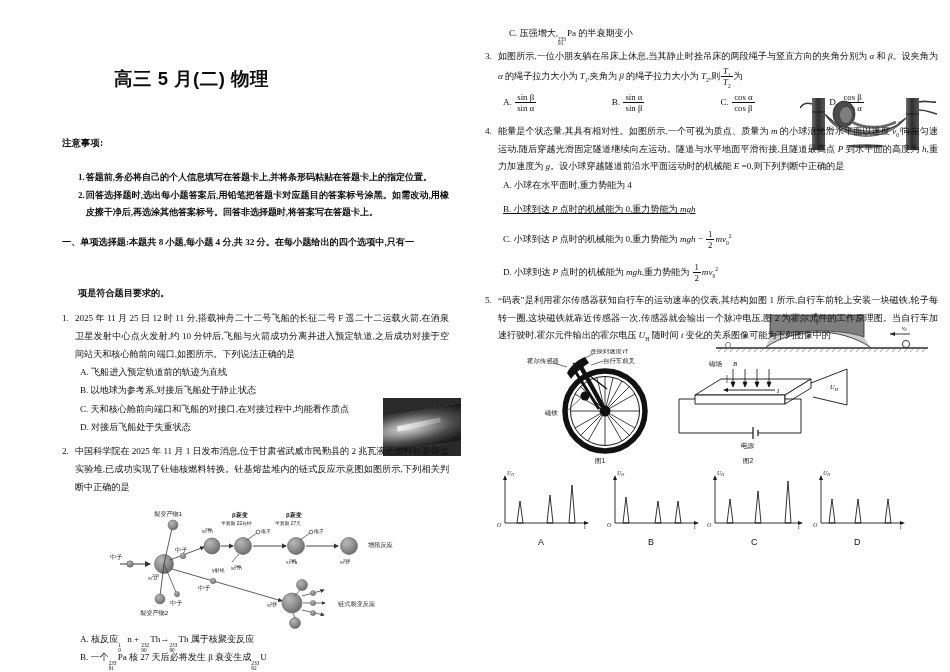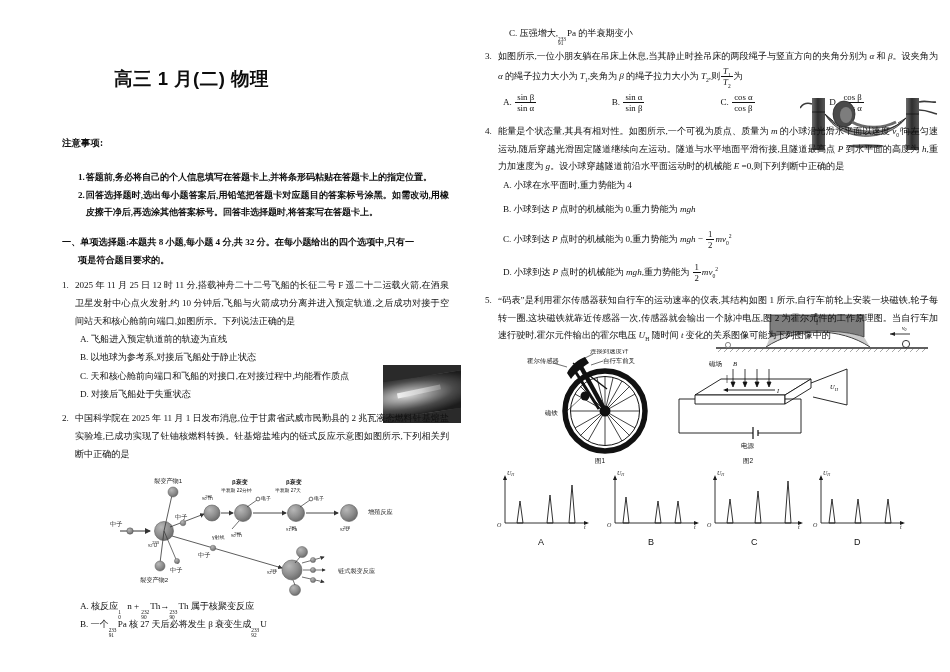--- a/index.html
+++ b/index.html
@@ -84,20 +84,21 @@
     font-size: 9.2px;
     font-weight: bold;
     line-height: 1.9;
     margin-top: 14px;
     text-align: justify;
     letter-spacing: -0.05px;
   }
   .section-head .cont {
     display: block;
     margin-left: 16px;
+    margin-top: 33px;
   }
 
   
   .q {
     position: relative;
     margin-top: 8px;
     font-size: 9.15px;
     line-height: 1.92;
   }
   .q-body {
@@ -233,21 +234,21 @@
     left: -4px;
   }
 </style>
 </head>
 <body>
 
 <div class="page">
 
   <div class="col col-left">
 
-    <div class="paper-title">高三 1 月(二) 物理</div>
+    <div class="paper-title">高三 5 月(二) 物理</div>
 
     <div class="notice-head">注意事项:</div>
     <div class="notice-list">
       <div class="notice-item">
         <span class="notice-num">1.</span>
         <span class="notice-text">答题前,务必将自己的个人信息填写在答题卡上,并将条形码粘贴在答题卡上的指定位置。</span>
       </div>
       <div class="notice-item">
         <span class="notice-num">2.</span>
         <span class="notice-text">回答选择题时,选出每小题答案后,用铅笔把答题卡对应题目的答案标号涂黑。如需改动,用橡皮擦干净后,再选涂其他答案标号。回答非选择题时,将答案写在答题卡上。</span>
@@ -531,21 +532,21 @@
           <text x="188" y="19" font-size="5.6" font-style="italic" font-family="Liberation Serif, serif">v<tspan font-size="3.8" dy="1.3">0</tspan></text>
 
           <circle cx="14" cy="34" r="2.6" fill="#fff" stroke="#555" stroke-width="0.7"></circle>
 
           <line x1="103" y1="7" x2="103" y2="14" stroke="#222" stroke-width="0.6"></line>
           <text x="100" y="6" font-size="5.6" font-style="italic" font-family="Liberation Serif, serif">P</text>
         </svg>
       </div>
 
       <div class="opt">A. 小球在水平面时,重力势能为 4</div>
-      <div class="opt" style="margin-top:6px;">
+      <div class="opt" style="margin-top:6px;text-decoration:underline;">
         B. 小球到达 <span class="ital">P</span> 点时的机械能为 0,重力势能为 <span class="ital">mgh</span>
       </div>
       <div class="opt" style="margin-top:10px;">
         C. 小球到达 <span class="ital">P</span> 点时的机械能为 0,重力势能为 <span class="ital">mgh</span> −
         <span class="frac"><span class="num">1</span><span class="den">2</span></span><span class="ital">mv</span><sub>0</sub><sup>2</sup>
       </div>
       <div class="opt" style="margin-top:12px;">
         D. 小球到达 <span class="ital">P</span> 点时的机械能为 <span class="ital">mgh</span>,重力势能为
         <span class="frac"><span class="num">1</span><span class="den">2</span></span><span class="ital">mv</span><sub>0</sub><sup>2</sup>
       </div>

